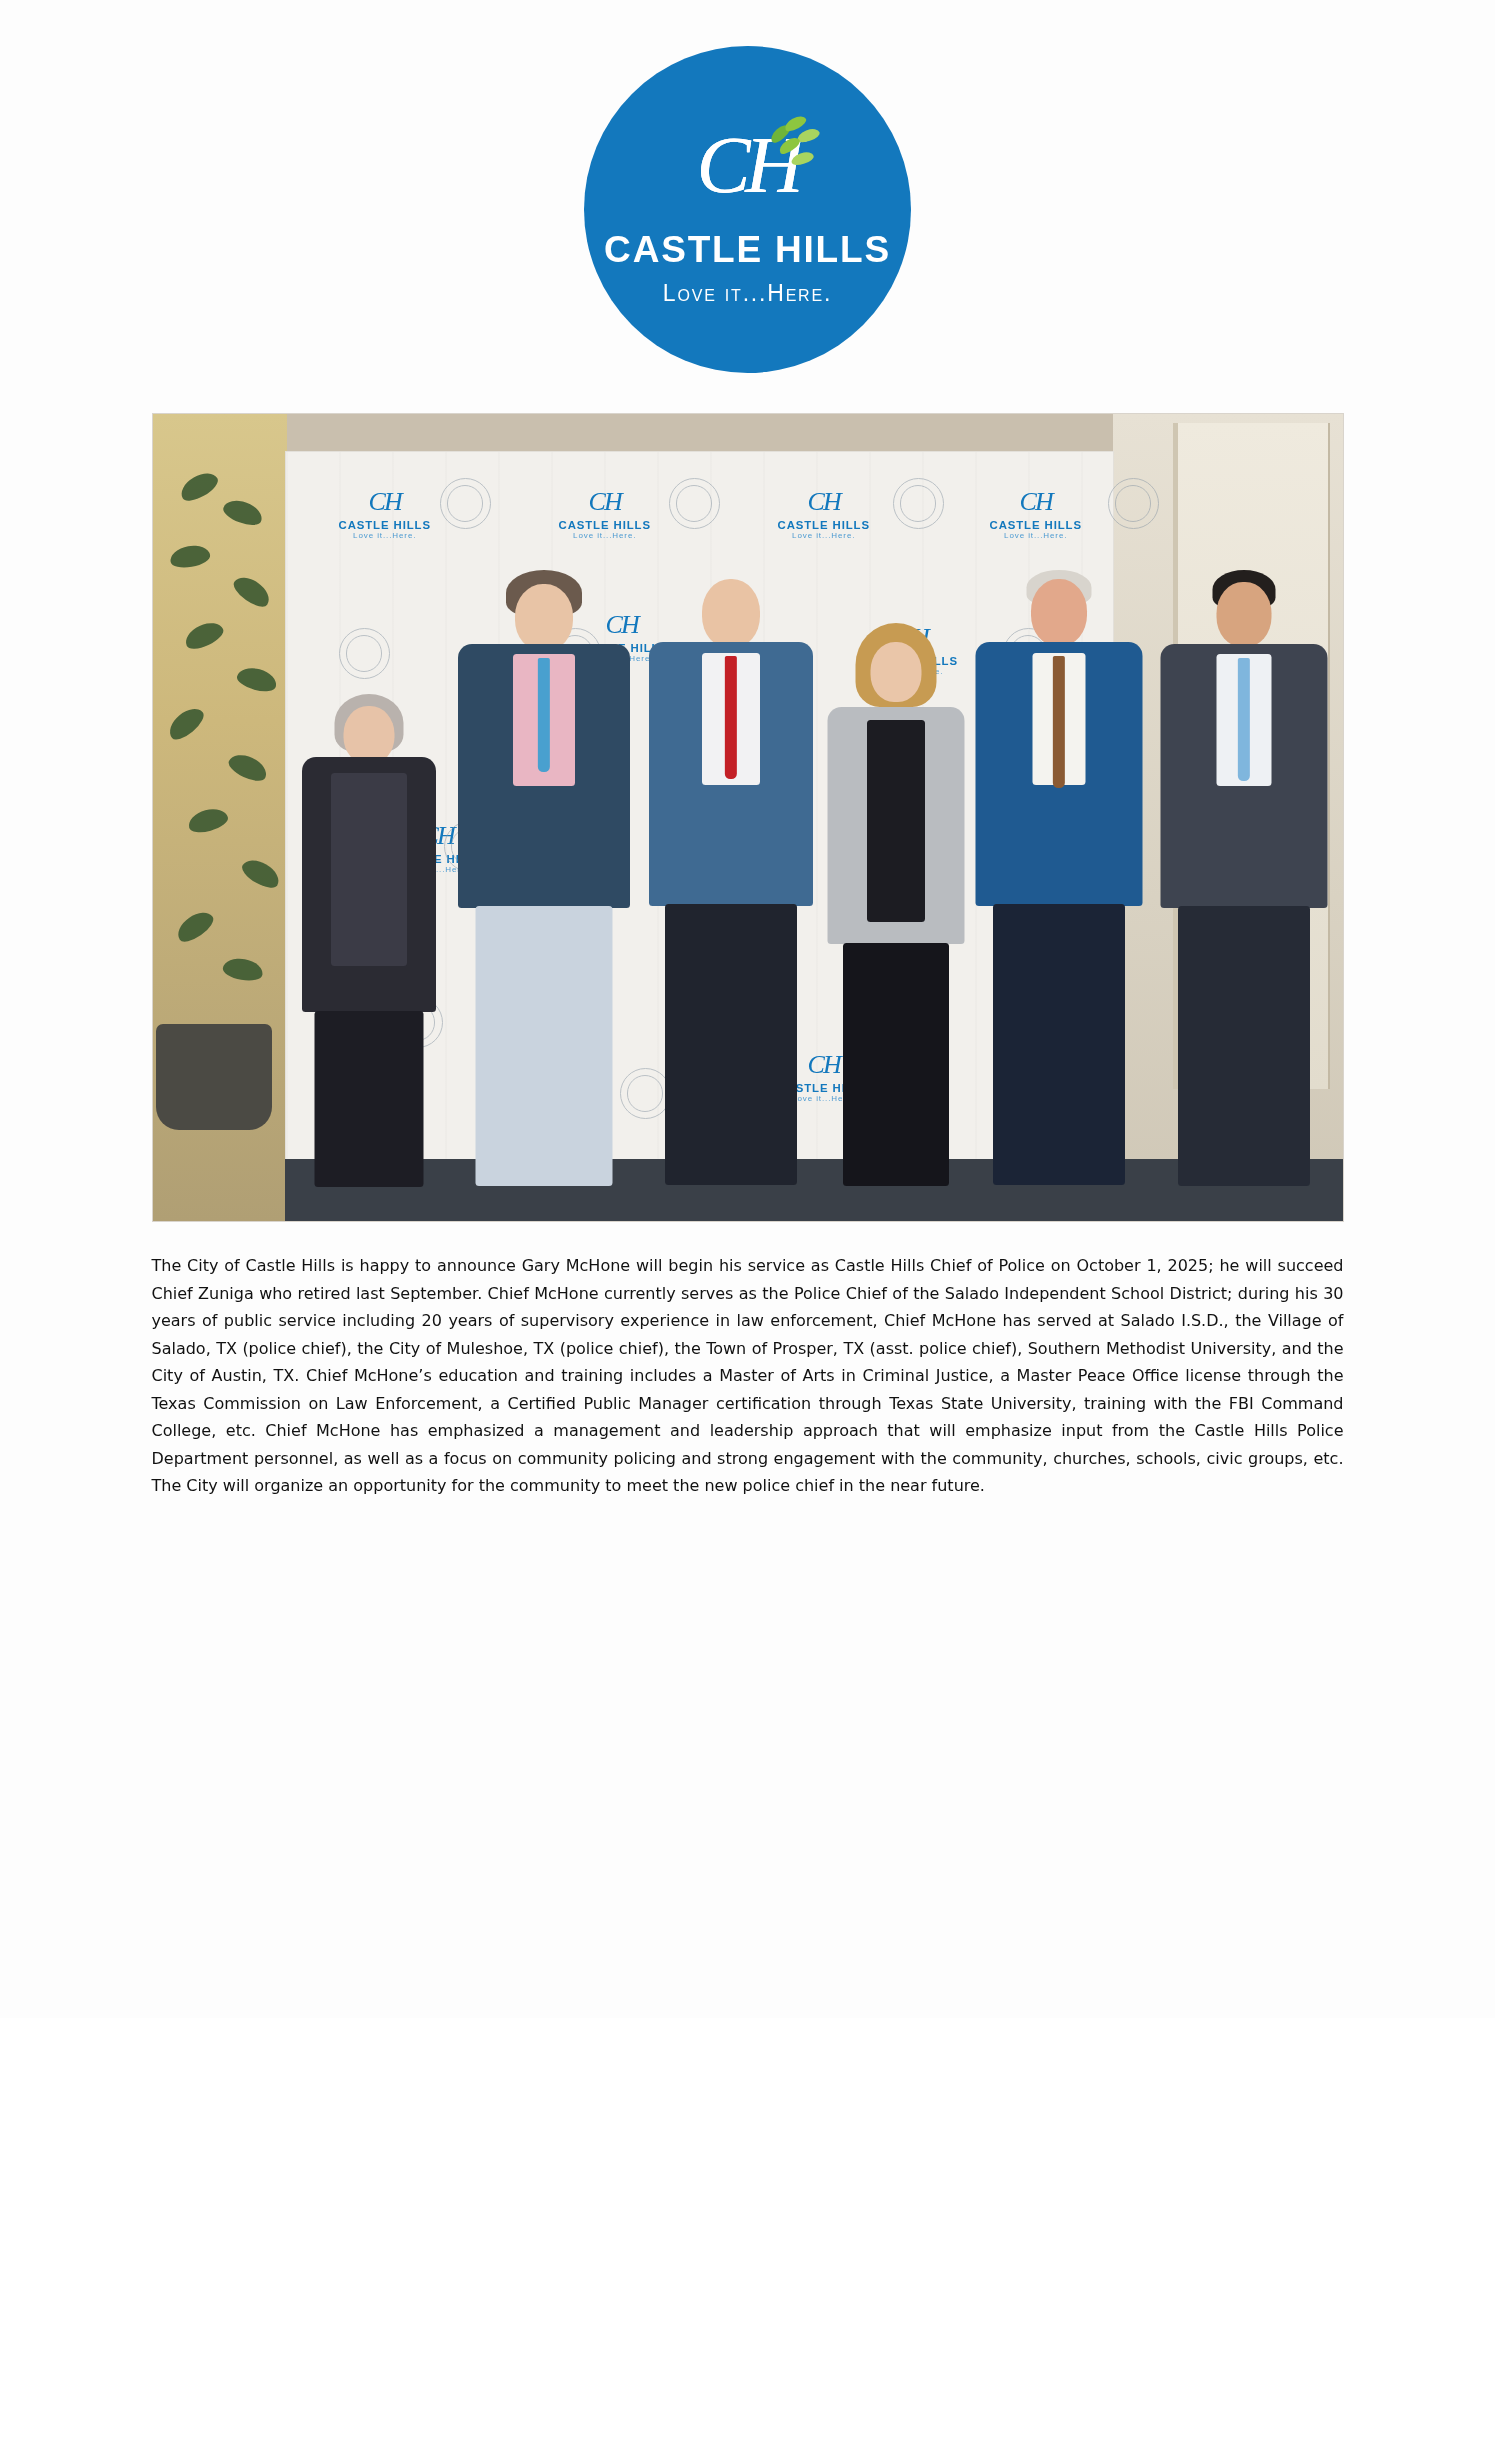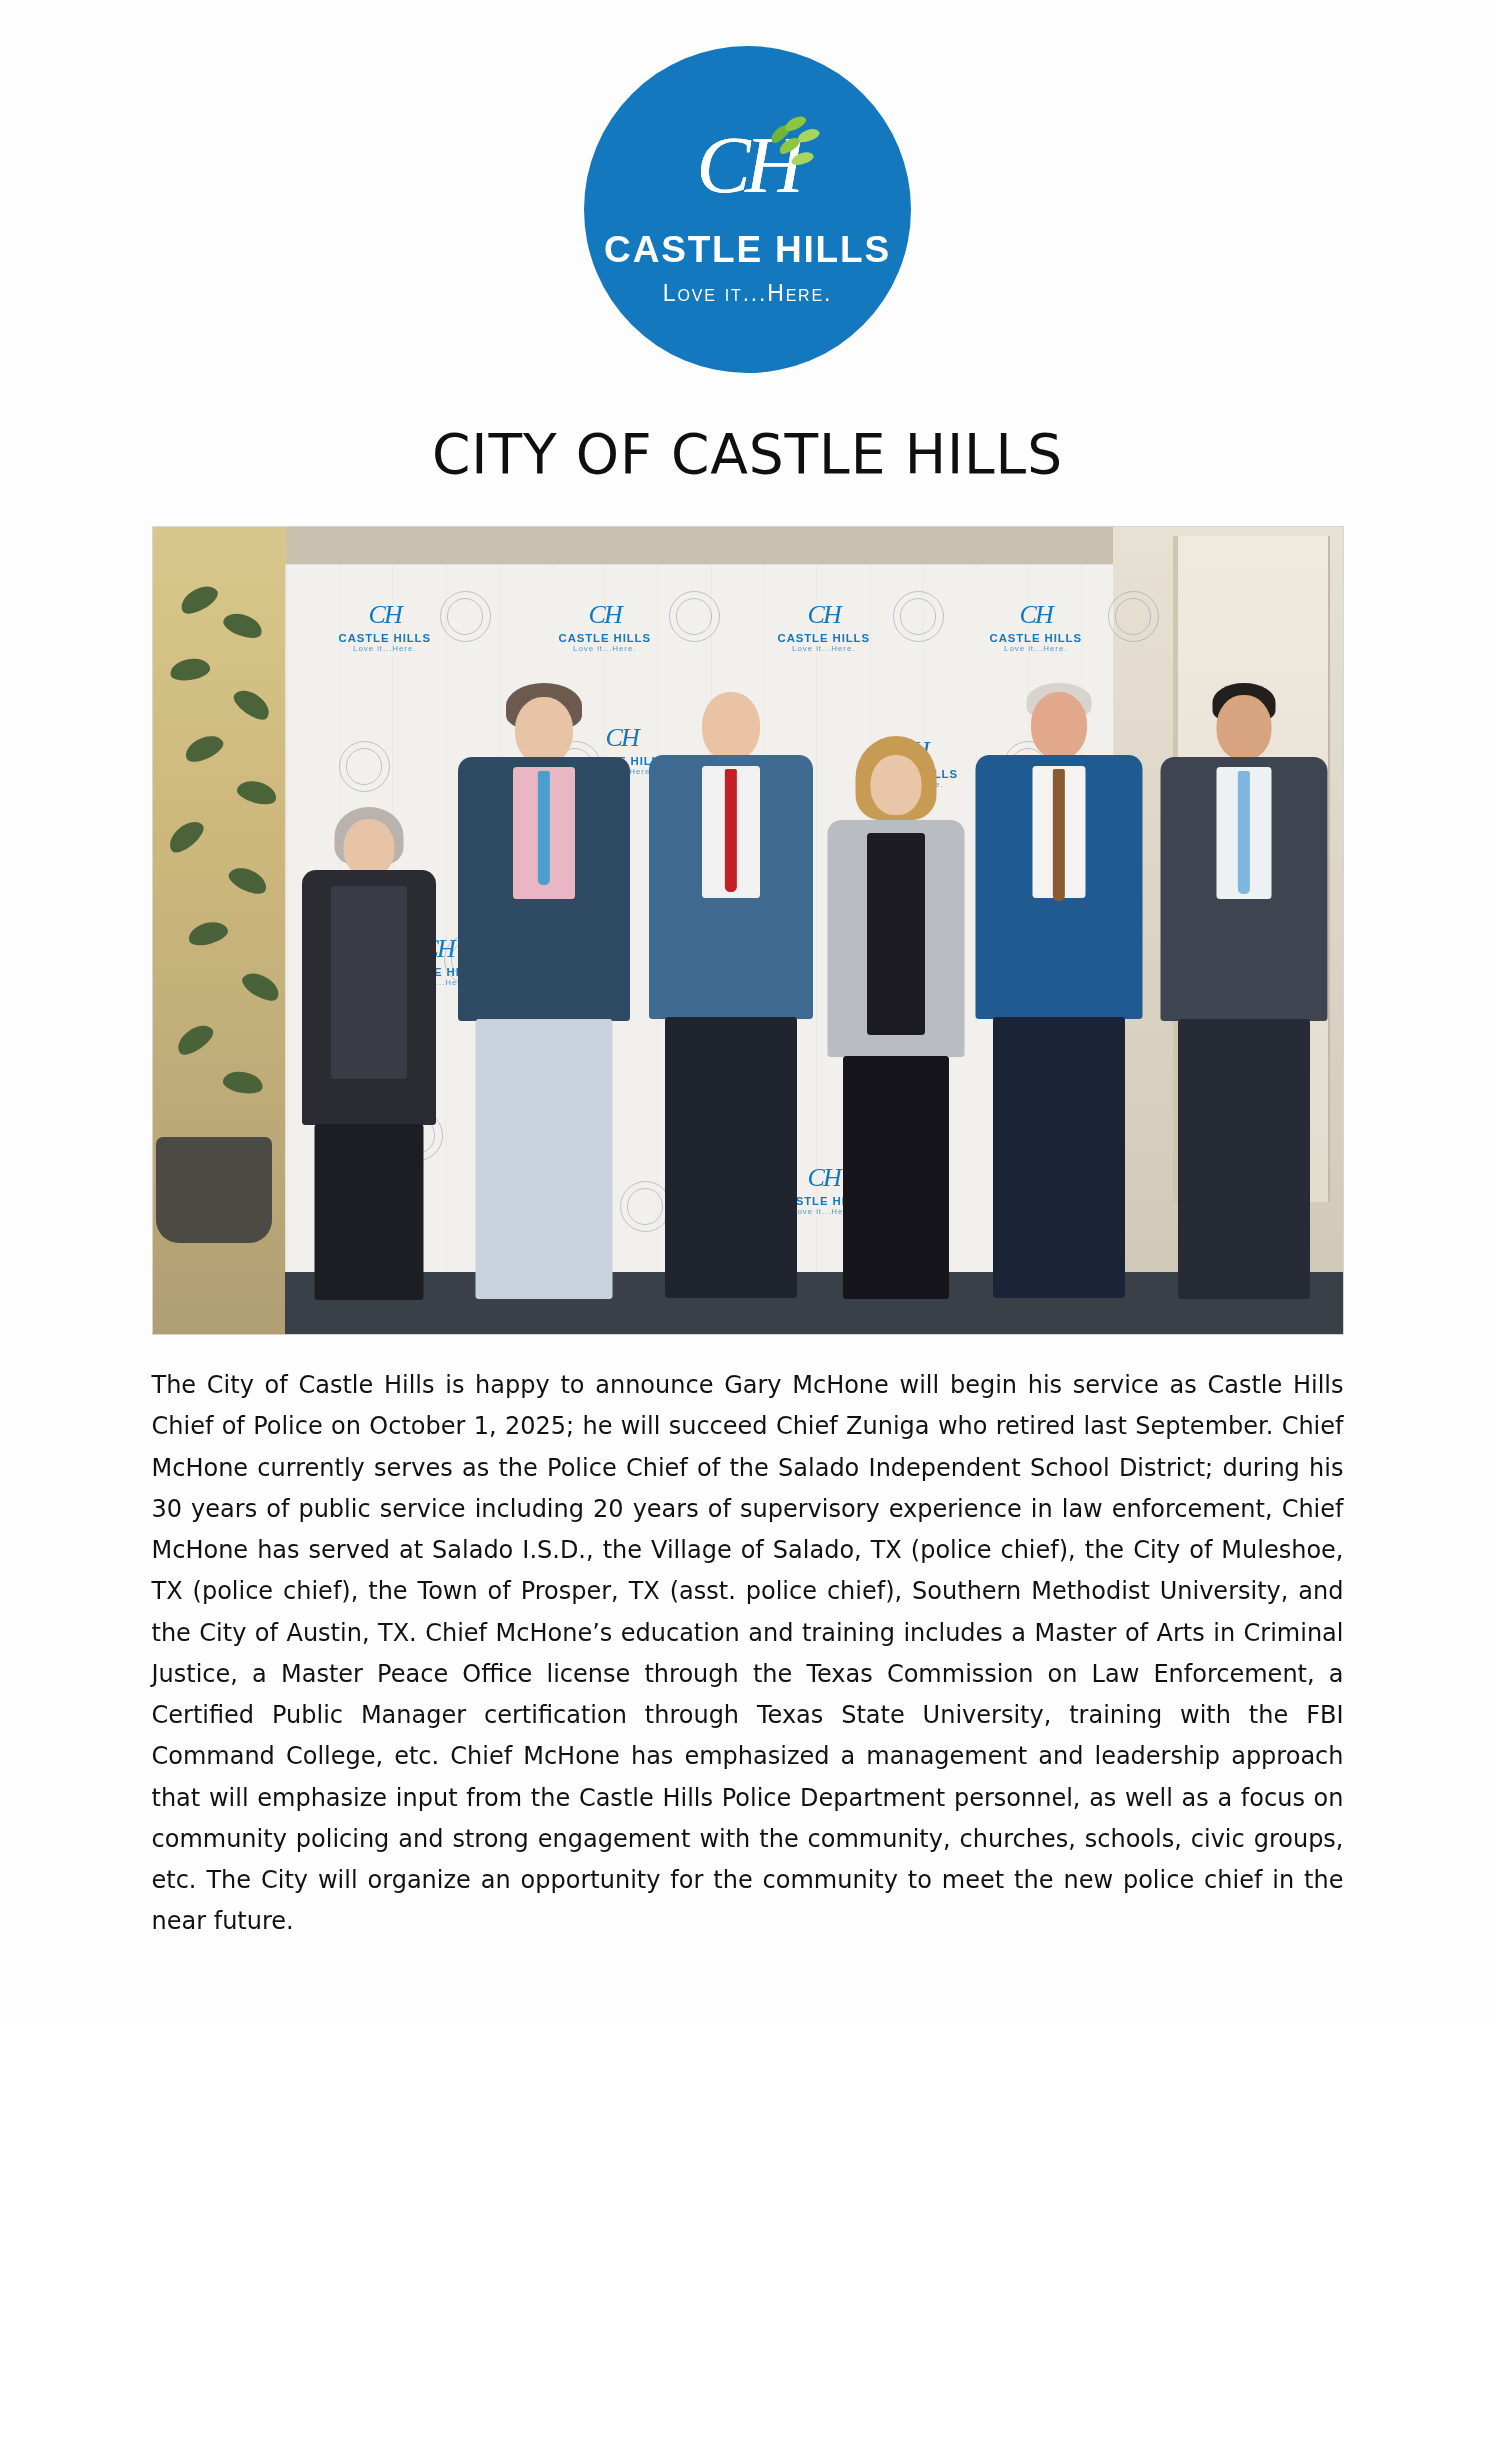--- a/index.html
+++ b/index.html
@@ -238,21 +238,21 @@
     font-weight: bold;
     font-size: 19px;
     line-height: 1.75;
     color: #141414;
   }
   
   .article {
     width: 1192px;
     margin: 30px auto 0 auto;
     font-family: "DejaVu Sans", sans-serif;
-    font-size: 24px;
+    font-size: 16px;
     line-height: 1.72;
     color: #111111;
     text-align: justify;
     text-justify: inter-word;
     hyphens: none;
   }
   .article p { margin: 0; }
 </style>
 </head>
 <body>
@@ -269,21 +269,20 @@
           <span class="leaf l2"></span>
           <span class="leaf l3"></span>
           <span class="leaf l4"></span>
         </span>
       </div>
       <div class="logo-title">CASTLE HILLS</div>
       <div class="logo-sub">Love it...Here.</div>
     </div>
   </div>
 
-  <div class="doc-title">CITY OF CASTLE HILLS</div>
 
   <div class="photo-wrap">
 
     <div class="wall-left"></div>
     <div class="wall-right">
       <div class="door"></div>
     </div>
 
     <div class="backdrop">
       <div class="backdrop-inner"></div>

